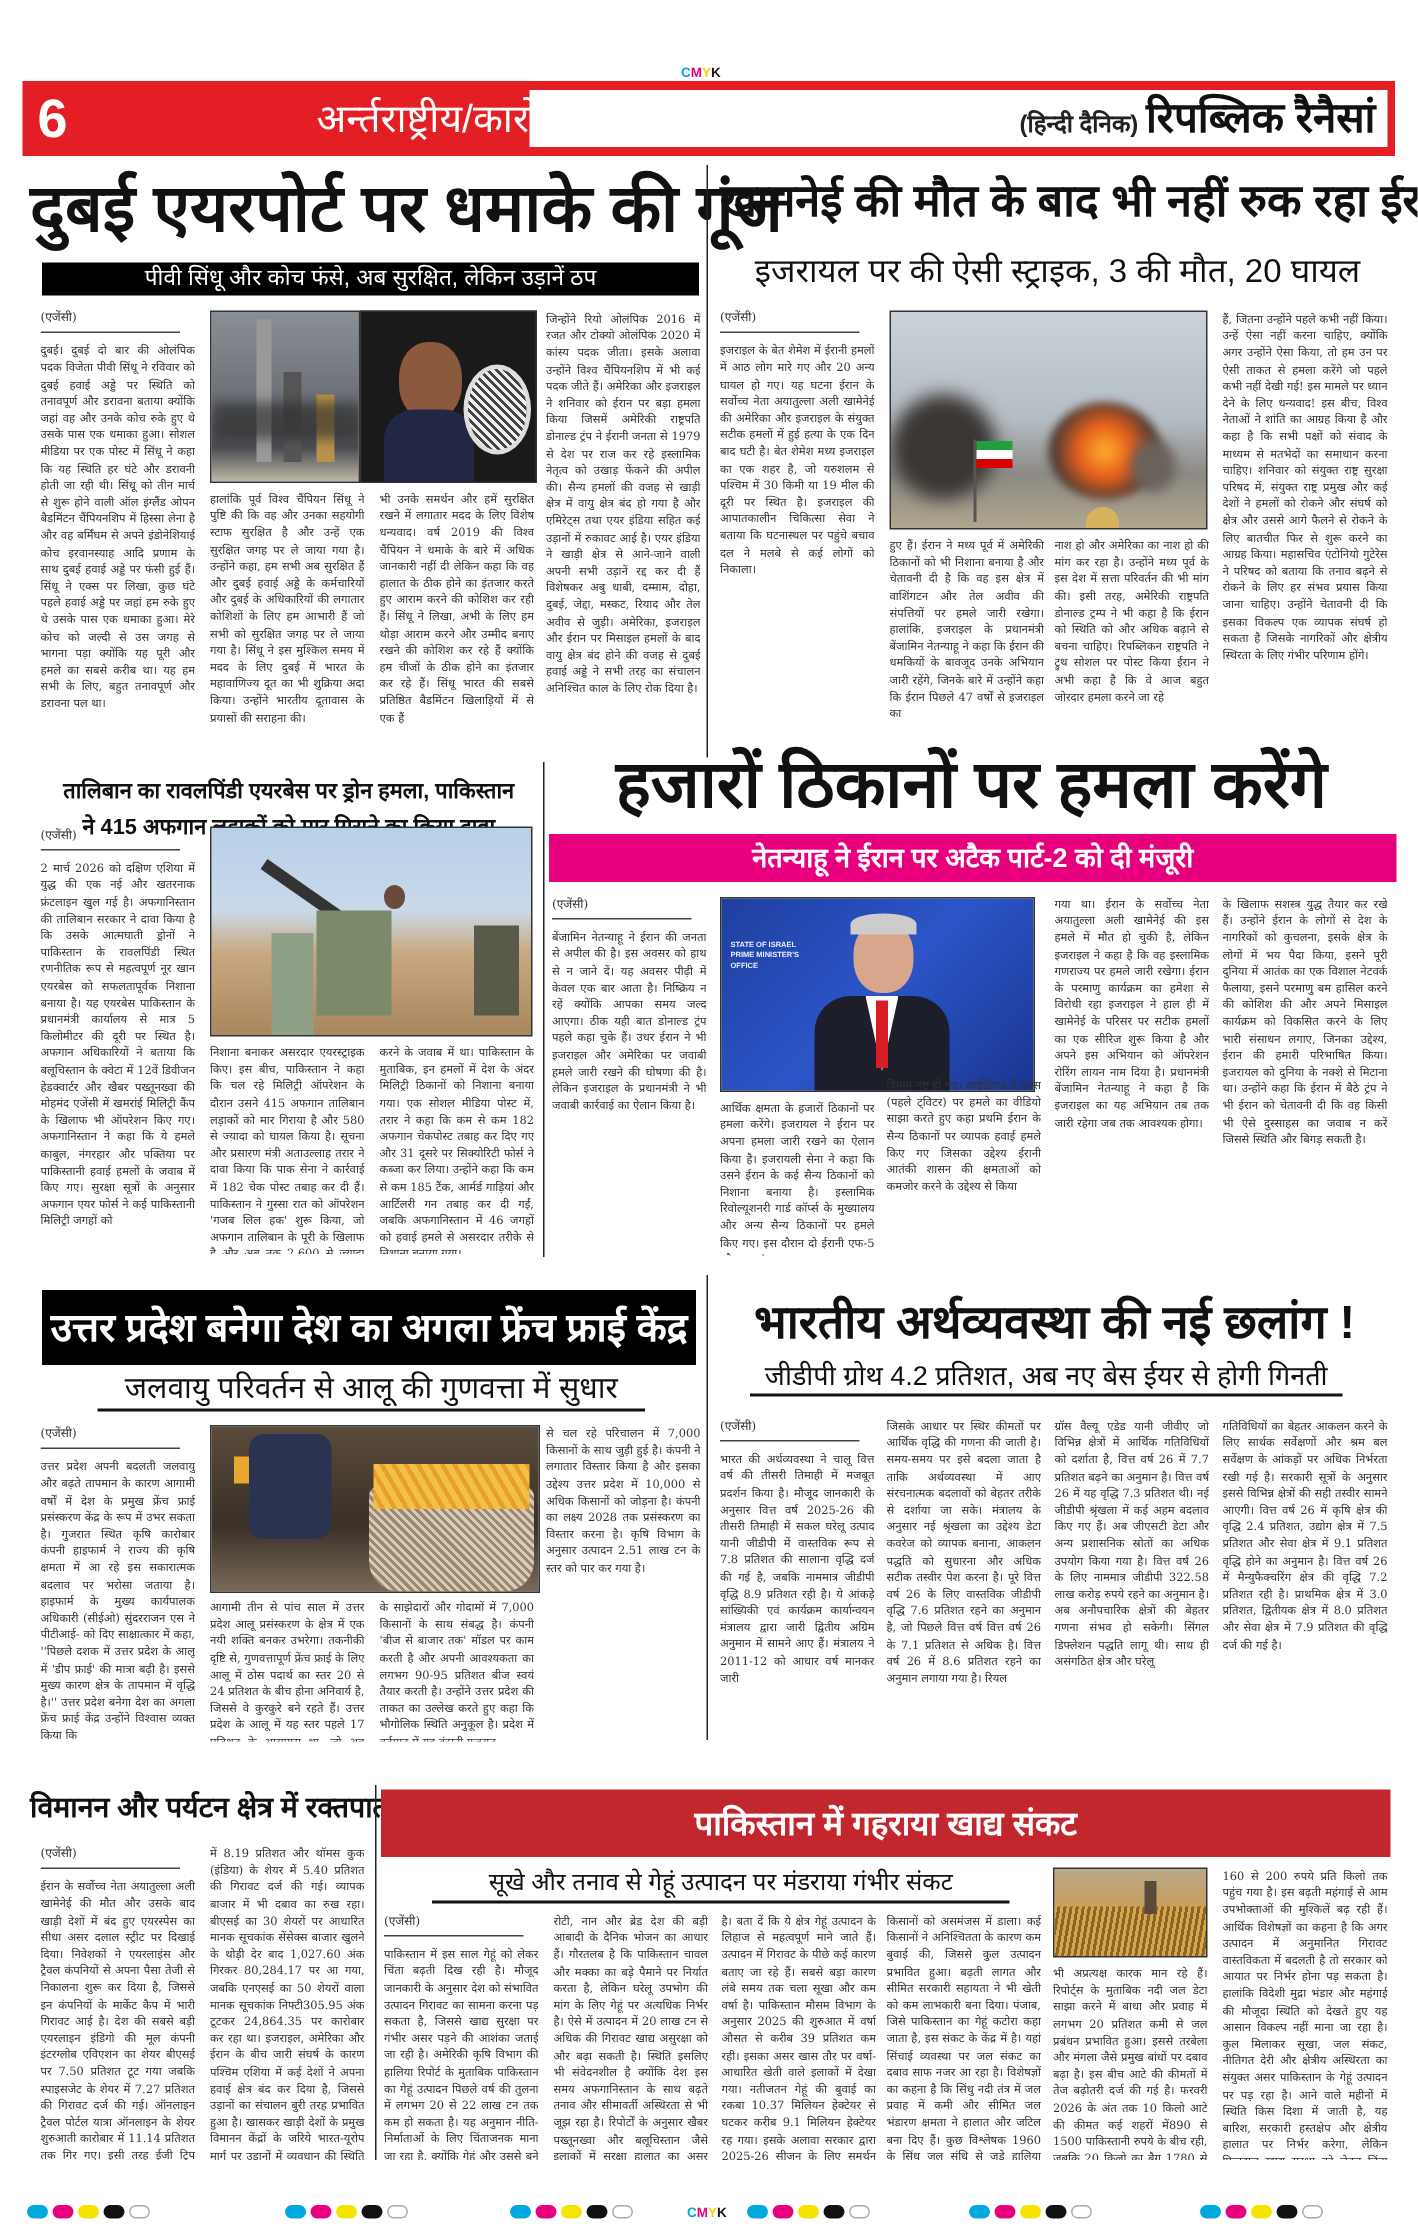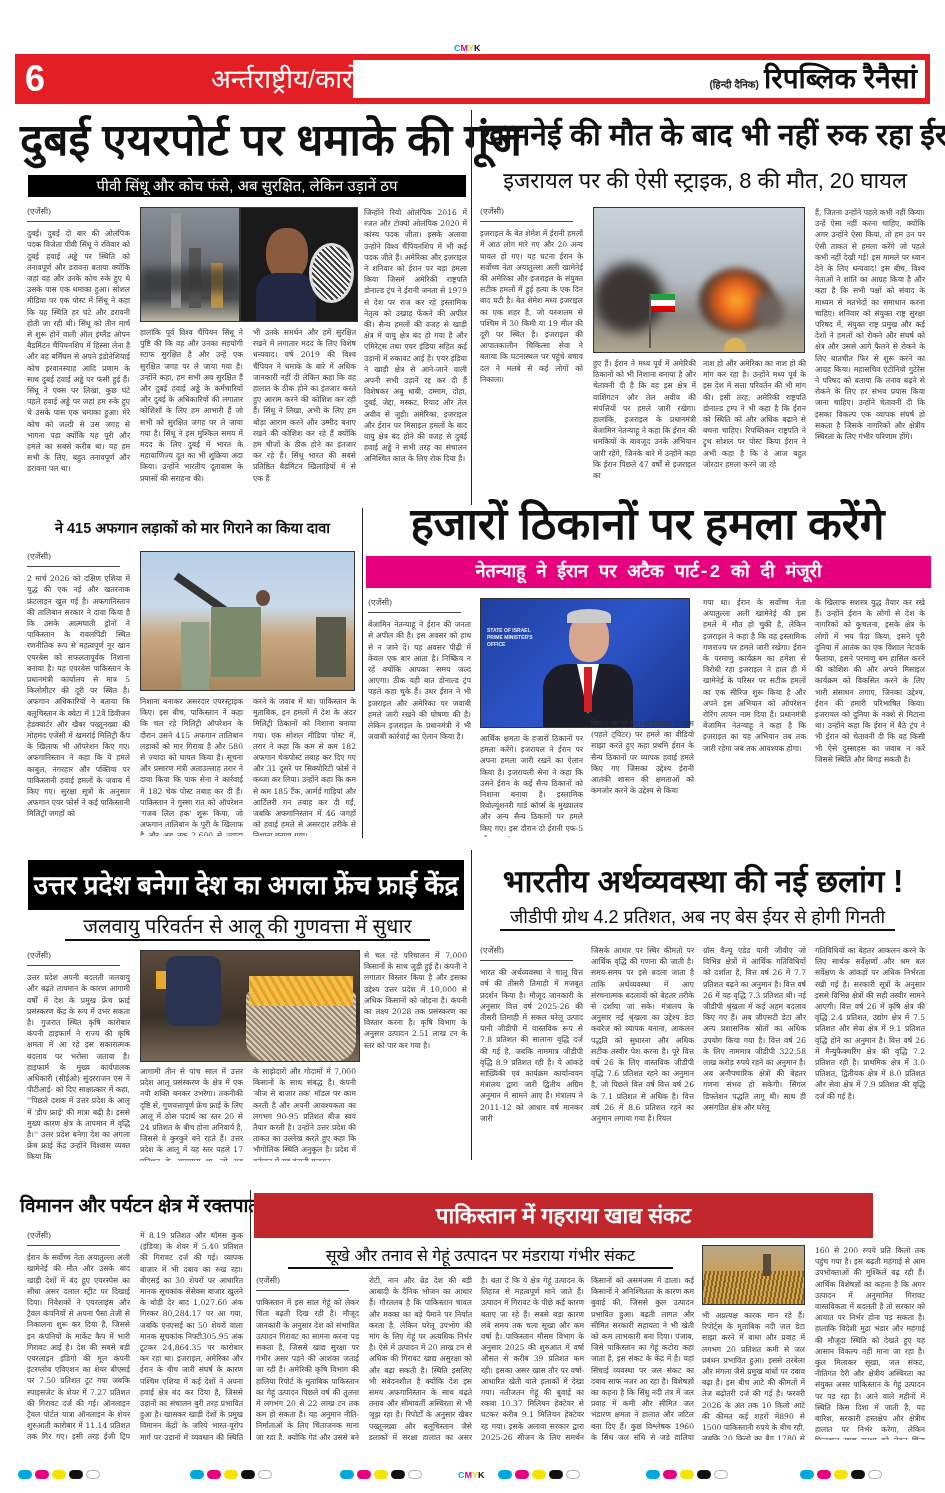--- a/index.html
+++ b/index.html
@@ -5,25 +5,25 @@
 *{box-sizing:border-box;margin:0;padding:0}
 body{width:945px;height:1493px;background:#fff;font-family:"DejaVu Serif",serif;color:#222;position:relative;overflow:hidden}
 .abs{position:absolute}
 .cmyk{font-family:"Liberation Sans",sans-serif;font-size:9px;font-weight:bold;letter-spacing:0}
 .cmyk .c{color:#00a8e0}.cmyk .m{color:#e6007e}.cmyk .y{color:#f5d000}.cmyk .k{color:#111}
 .masthead{left:15px;top:54px;width:915px;height:50px;background:#e31e24}
 .pageno{left:6px;top:4px;width:28px;height:42px;color:#fff;font-family:"Liberation Sans",sans-serif;font-weight:bold;font-size:36px;line-height:42px;text-align:center}
 .mh-date{left:39px;top:6px;width:156px;height:38px;background:#fff;font-family:"Liberation Sans",sans-serif;font-size:13px;font-weight:bold;line-height:38px;padding-left:6px;color:#111}
 .mh-section{left:196px;top:2px;width:138px;height:46px;color:#fff;font-family:"Liberation Sans",sans-serif;font-size:26px;line-height:46px;text-align:center;white-space:nowrap}
 .mh-brand{left:338px;top:6px;width:572px;height:38px;background:#fff;text-align:right;padding-right:8px;line-height:38px;white-space:nowrap}
-.mh-brand .small{font-family:"Liberation Sans",sans-serif;font-size:10px;font-weight:bold}
+.mh-brand .small{font-family:"Liberation Sans",sans-serif;font-size:16px;font-weight:bold}
 .mh-brand .big{font-family:"Liberation Sans",sans-serif;font-size:28px;font-weight:bold;color:#111}
 .h1{font-family:"Liberation Sans",sans-serif;font-weight:bold;color:#111;white-space:nowrap;text-align:center;line-height:1}
 .redbar{background:#000000;color:#fff;font-family:"Liberation Sans",sans-serif;text-align:center;white-space:nowrap}
-.pinkbar{background:#e6007e;color:#fff;font-family:Liberation Mono, monospace;font-weight:bold;text-align:center;white-space:nowrap}
+.pinkbar{background:#e6007e;color:#fff;font-family:Liberation Sans, sans-serif;font-weight:bold;text-align:center;white-space:nowrap}
 .darkred{background:#c1272d;color:#fff;font-family:"Liberation Sans",sans-serif;font-weight:bold;text-align:center;white-space:nowrap}
 .col{font-size:7.6px;line-height:11.2px;text-align:justify;color:#333;overflow:hidden}
 .agency{font-size:8px;color:#333;padding-bottom:4px;border-bottom:1px solid #444;margin-bottom:6px;width:90%}
 .photo{border:1px solid #333;overflow:hidden}
 .underline{border-bottom:2px solid #111}
 .regs{display:flex;gap:3px;align-items:center}
 .dot{width:14px;height:9px;border-radius:5px}
 .dot.c{background:#00a8e0}.dot.m{background:#e6007e}.dot.y{background:#f5e400}.dot.k{background:#111}.dot.w{background:#fff;border:1px solid #aaa}
 .sep{background:#222}
 </style>
@@ -61,39 +61,40 @@
   <div style="position:absolute;left:15px;top:65px;width:60px;height:50px;border-radius:20px 20px 0 0;background:#222844"></div>
   <div style="position:absolute;left:68px;top:35px;width:45px;height:60px;border-radius:50%;border:3px solid #ddd;background:repeating-linear-gradient(45deg,#eee 0 2px,#444 2px 4px)"></div>
 </div>
 <div class="abs col" style="left:140px;top:327px;width:103px;height:180px">हालांकि पूर्व विश्व चैंपियन सिंधू ने पुष्टि की कि वह और उनका सहयोगी स्टाफ सुरक्षित है और उन्हें एक सुरक्षित जगह पर ले जाया गया है। उन्होंने कहा, हम सभी अब सुरक्षित हैं और दुबई हवाई अड्डे के कर्मचारियों और दुबई के अधिकारियों की लगातार कोशिशों के लिए हम आभारी हैं जो सभी को सुरक्षित जगह पर ले जाया गया है। सिंधू ने इस मुश्किल समय में मदद के लिए दुबई में भारत के महावाणिज्य दूत का भी शुक्रिया अदा किया। उन्होंने भारतीय दूतावास के प्रयासों की सराहना की।</div>
 <div class="abs col" style="left:253px;top:327px;width:103px;height:180px">भी उनके समर्थन और हमें सुरक्षित रखने में लगातार मदद के लिए विशेष धन्यवाद। वर्ष 2019 की विश्व चैंपियन ने धमाके के बारे में अधिक जानकारी नहीं दी लेकिन कहा कि वह हालात के ठीक होने का इंतजार करते हुए आराम करने की कोशिश कर रही हैं। सिंधू ने लिखा, अभी के लिए हम थोड़ा आराम करने और उम्मीद बनाए रखने की कोशिश कर रहे हैं क्योंकि हम चीजों के ठीक होने का इंतजार कर रहे हैं। सिंधू भारत की सबसे प्रतिष्ठित बैडमिंटन खिलाड़ियों में से एक हैं</div>
 <div class="abs col" style="left:364px;top:207px;width:103px;height:300px">जिन्होंने रियो ओलंपिक 2016 में रजत और टोक्यो ओलंपिक 2020 में कांस्य पदक जीता। इसके अलावा उन्होंने विश्व चैंपियनशिप में भी कई पदक जीते हैं। अमेरिका और इजराइल ने शनिवार को ईरान पर बड़ा हमला किया जिसमें अमेरिकी राष्ट्रपति डोनाल्ड ट्रंप ने ईरानी जनता से 1979 से देश पर राज कर रहे इस्लामिक नेतृत्व को उखाड़ फेंकने की अपील की। सैन्य हमलों की वजह से खाड़ी क्षेत्र में वायु क्षेत्र बंद हो गया है और एमिरेट्स तथा एयर इंडिया सहित कई उड़ानों में रुकावट आई है। एयर इंडिया ने खाड़ी क्षेत्र से आने-जाने वाली अपनी सभी उड़ानें रद्द कर दी हैं विशेषकर अबु धाबी, दम्माम, दोहा, दुबई, जेद्दा, मस्कट, रियाद और तेल अवीव से जुड़ी। अमेरिका, इजराइल और ईरान पर मिसाइल हमलों के बाद वायु क्षेत्र बंद होने की वजह से दुबई हवाई अड्डे ने सभी तरह का संचालन अनिश्चित काल के लिए रोक दिया है।</div>
 
 <div class="abs sep" style="left:471px;top:110px;width:1px;height:395px"></div>
 
 <div class="abs h1" style="left:480px;top:120px;width:450px;font-size:30px">खामनेई की मौत के बाद भी नहीं रुक रहा ईरान</div>
-<div class="abs h1" style="left:480px;top:170px;width:450px;font-size:22px;font-weight:normal">इजरायल पर की ऐसी स्ट्राइक, 8 की मौत, 20 घायल</div>
+<div class="abs h1" style="left:480px;top:170px;width:450px;font-size:22px;font-weight:normal">इजरायल पर की ऐसी स्ट्राइक, 3 की मौत, 20 घायल</div>
 
 <div class="abs col" style="left:480px;top:206px;width:103px;height:300px">
   <div class="agency">(एजेंसी)</div>
   <div>इजराइल के बेत शेमेश में ईरानी हमलों में आठ लोग मारे गए और 20 अन्य घायल हो गए। यह घटना ईरान के सर्वोच्च नेता अयातुल्ला अली खामेनेई की अमेरिका और इजराइल के संयुक्त सटीक हमलों में हुई हत्या के एक दिन बाद घटी है। बेत शेमेश मध्य इजराइल का एक शहर है, जो यरुशलम से पश्चिम में 30 किमी या 19 मील की दूरी पर स्थित है। इजराइल की आपातकालीन चिकित्सा सेवा ने बताया कि घटनास्थल पर पहुंचे बचाव दल ने मलबे से कई लोगों को निकाला।</div>
 </div>
 <div class="abs photo" style="left:593px;top:207px;width:212px;height:146px;background:linear-gradient(180deg,#c9d2da 0%,#b5bcc3 50%,#8c8a84 75%,#b0a68e 100%)">
   <div style="position:absolute;left:0;top:55px;width:70px;height:70px;border-radius:50%;background:#3b3634;filter:blur(6px)"></div>
   <div style="position:absolute;left:105px;top:60px;width:75px;height:65px;border-radius:50%;background:radial-gradient(circle,#ffb02e 0%,#e8601c 35%,#4a3a32 70%);filter:blur(3px)"></div>
   <div style="position:absolute;left:160px;top:85px;width:30px;height:35px;border-radius:50%;background:#6b625c;filter:blur(4px)"></div>
   <div style="position:absolute;left:55px;top:85px;width:2px;height:55px;background:#555"></div>
   <div style="position:absolute;left:57px;top:86px;width:24px;height:18px;background:linear-gradient(180deg,#239f40 0 33%,#fff 33% 66%,#da0000 66%)"></div>
   <div style="position:absolute;left:130px;top:130px;width:22px;height:14px;border-radius:11px 11px 0 0;background:#d9b35c"></div>
 </div>
 <div class="abs col" style="left:593px;top:358px;width:103px;height:148px">हुए हैं। ईरान ने मध्य पूर्व में अमेरिकी ठिकानों को भी निशाना बनाया है और चेतावनी दी है कि वह इस क्षेत्र में वाशिंगटन और तेल अवीव की संपत्तियों पर हमले जारी रखेगा। हालांकि, इजराइल के प्रधानमंत्री बेंजामिन नेतन्याहू ने कहा कि ईरान की धमकियों के बावजूद उनके अभियान जारी रहेंगे, जिनके बारे में उन्होंने कहा कि ईरान पिछले 47 वर्षों से इजराइल का</div>
 <div class="abs col" style="left:703px;top:358px;width:103px;height:148px">नाश हो और अमेरिका का नाश हो की मांग कर रहा है। उन्होंने मध्य पूर्व के इस देश में सत्ता परिवर्तन की भी मांग की। इसी तरह, अमेरिकी राष्ट्रपति डोनाल्ड ट्रम्प ने भी कहा है कि ईरान को स्थिति को और अधिक बढ़ाने से बचना चाहिए। रिपब्लिकन राष्ट्रपति ने ट्रुथ सोशल पर पोस्ट किया ईरान ने अभी कहा है कि वे आज बहुत जोरदार हमला करने जा रहे</div>
 <div class="abs col" style="left:815px;top:207px;width:110px;height:300px">हैं, जितना उन्होंने पहले कभी नहीं किया। उन्हें ऐसा नहीं करना चाहिए, क्योंकि अगर उन्होंने ऐसा किया, तो हम उन पर ऐसी ताकत से हमला करेंगे जो पहले कभी नहीं देखी गई! इस मामले पर ध्यान देने के लिए धन्यवाद! इस बीच, विश्व नेताओं ने शांति का आग्रह किया है और कहा है कि सभी पक्षों को संवाद के माध्यम से मतभेदों का समाधान करना चाहिए। शनिवार को संयुक्त राष्ट्र सुरक्षा परिषद में, संयुक्त राष्ट्र प्रमुख और कई देशों ने हमलों को रोकने और संघर्ष को क्षेत्र और उससे आगे फैलने से रोकने के लिए बातचीत फिर से शुरू करने का आग्रह किया। महासचिव एंटोनियो गुटेरेस ने परिषद को बताया कि तनाव बढ़ने से रोकने के लिए हर संभव प्रयास किया जाना चाहिए। उन्होंने चेतावनी दी कि इसका विकल्प एक व्यापक संघर्ष हो सकता है जिसके नागरिकों और क्षेत्रीय स्थिरता के लिए गंभीर परिणाम होंगे।</div>
 
 <div class="abs h1" style="left:20px;top:516px;width:345px;font-size:14.5px;line-height:24px;white-space:normal">
+  <div>तालिबान का रावलपिंडी एयरबेस पर ड्रोन हमला, पाकिस्तान</div>
   <div>ने 415 अफगान लड़ाकों को मार गिराने का किया दावा</div>
 </div>
 <div class="abs col" style="left:27px;top:551px;width:103px;height:285px">
   <div class="agency">(एजेंसी)</div>
   <div>2 मार्च 2026 को दक्षिण एशिया में युद्ध की एक नई और खतरनाक फ्रंटलाइन खुल गई है। अफगानिस्तान की तालिबान सरकार ने दावा किया है कि उसके आत्मघाती ड्रोनों ने पाकिस्तान के रावलपिंडी स्थित रणनीतिक रूप से महत्वपूर्ण नूर खान एयरबेस को सफलतापूर्वक निशाना बनाया है। यह एयरबेस पाकिस्तान के प्रधानमंत्री कार्यालय से मात्र 5 किलोमीटर की दूरी पर स्थित है। अफगान अधिकारियों ने बताया कि बलूचिस्तान के क्वेटा में 12वें डिवीजन हेडक्वार्टर और खैबर पख्तूनख्वा की मोहमंद एजेंसी में खमरांई मिलिट्री कैंप के खिलाफ भी ऑपरेशन किए गए। अफगानिस्तान ने कहा कि ये हमले काबुल, नंगरहार और पक्तिया पर पाकिस्तानी हवाई हमलों के जवाब में किए गए। सुरक्षा सूत्रों के अनुसार अफगान एयर फोर्स ने कई पाकिस्तानी मिलिट्री जगहों को</div>
 </div>
 <div class="abs photo" style="left:140px;top:551px;width:215px;height:140px;background:linear-gradient(180deg,#b8cfe8 0%,#c9d9ea 40%,#c9a982 60%,#a8865e 100%)">
   <div style="position:absolute;left:35px;top:20px;width:90px;height:8px;background:#333;transform:rotate(35deg);transform-origin:left"></div>
   <div style="position:absolute;left:70px;top:55px;width:50px;height:70px;background:#7a8a6b"></div>
   <div style="position:absolute;left:40px;top:70px;width:28px;height:70px;background:#8fa087"></div>
@@ -157,21 +158,21 @@
 
 <div class="abs h1" style="left:20px;top:1196px;width:235px;font-size:19px;text-align:left">विमानन और पर्यटन क्षेत्र में रक्तपात!</div>
 <div class="abs col" style="left:27px;top:1230px;width:103px;height:210px">
   <div class="agency">(एजेंसी)</div>
   <div>ईरान के सर्वोच्च नेता अयातुल्ला अली खामेनेई की मौत और उसके बाद खाड़ी देशों में बंद हुए एयरस्पेस का सीधा असर दलाल स्ट्रीट पर दिखाई दिया। निवेशकों ने एयरलाइंस और ट्रैवल कंपनियों से अपना पैसा तेजी से निकालना शुरू कर दिया है, जिससे इन कंपनियों के मार्केट कैप में भारी गिरावट आई है। देश की सबसे बड़ी एयरलाइन इंडिगो की मूल कंपनी इंटरग्लोब एविएशन का शेयर बीएसई पर 7.50 प्रतिशत टूट गया जबकि स्पाइसजेट के शेयर में 7.27 प्रतिशत की गिरावट दर्ज की गई। ऑनलाइन ट्रैवल पोर्टल यात्रा ऑनलाइन के शेयर शुरुआती कारोबार में 11.14 प्रतिशत तक गिर गए। इसी तरह ईजी ट्रिप प्लानर्स के शेयर में 9.39 प्रतिशत, टीबीओ टेक</div>
 </div>
 <div class="abs col" style="left:140px;top:1230px;width:103px;height:210px">में 8.19 प्रतिशत और थॉमस कुक (इंडिया) के शेयर में 5.40 प्रतिशत की गिरावट दर्ज की गई। व्यापक बाजार में भी दबाव का रुख रहा। बीएसई का 30 शेयरों पर आधारित मानक सूचकांक सेंसेक्स बाजार खुलने के थोड़ी देर बाद 1,027.60 अंक गिरकर 80,284.17 पर आ गया, जबकि एनएसई का 50 शेयरों वाला मानक सूचकांक निफ्टी305.95 अंक टूटकर 24,864.35 पर कारोबार कर रहा था। इजराइल, अमेरिका और ईरान के बीच जारी संघर्ष के कारण पश्चिम एशिया में कई देशों ने अपना हवाई क्षेत्र बंद कर दिया है, जिससे उड़ानों का संचालन बुरी तरह प्रभावित हुआ है। खासकर खाड़ी देशों के प्रमुख विमानन केंद्रों के जरिये भारत-यूरोप मार्ग पर उड़ानों में व्यवधान की स्थिति बनी है।</div>
 
 <div class="abs sep" style="left:250px;top:1190px;width:1px;height:250px"></div>
 
-<div class="abs darkred" style="left:254px;top:1193px;width:619px;height:45px;font-size:22px;line-height:45px">पाकिस्तान में गहराया खाद्य संकट</div>
+<div class="abs darkred" style="left:254px;top:1193px;width:673px;height:45px;font-size:22px;line-height:45px">पाकिस्तान में गहराया खाद्य संकट</div>
 <div class="abs h1 underline" style="left:288px;top:1248px;width:385px;font-size:16px;font-weight:normal;padding-bottom:3px">सूखे और तनाव से गेहूं उत्पादन पर मंडराया गंभीर संकट</div>
 
 <div class="abs col" style="left:256px;top:1275px;width:103px;height:165px">
   <div class="agency">(एजेंसी)</div>
   <div>पाकिस्तान में इस साल गेहूं को लेकर चिंता बढ़ती दिख रही है। मौजूद जानकारी के अनुसार देश को संभावित उत्पादन गिरावट का सामना करना पड़ सकता है, जिससे खाद्य सुरक्षा पर गंभीर असर पड़ने की आशंका जताई जा रही है। अमेरिकी कृषि विभाग की हालिया रिपोर्ट के मुताबिक पाकिस्तान का गेहूं उत्पादन पिछले वर्ष की तुलना में लगभग 20 से 22 लाख टन तक कम हो सकता है। यह अनुमान नीति-निर्माताओं के लिए चिंताजनक माना जा रहा है, क्योंकि गेहूं और उससे बने उत्पाद जैसे</div>
 </div>
 <div class="abs col" style="left:369px;top:1275px;width:103px;height:165px">रोटी, नान और ब्रेड देश की बड़ी आबादी के दैनिक भोजन का आधार हैं। गौरतलब है कि पाकिस्तान चावल और मक्का का बड़े पैमाने पर निर्यात करता है, लेकिन घरेलू उपभोग की मांग के लिए गेहूं पर अत्यधिक निर्भर है। ऐसे में उत्पादन में 20 लाख टन से अधिक की गिरावट खाद्य असुरक्षा को और बढ़ा सकती है। स्थिति इसलिए भी संवेदनशील है क्योंकि देश इस समय अफगानिस्तान के साथ बढ़ते तनाव और सीमावर्ती अस्थिरता से भी जूझ रहा है। रिपोर्टों के अनुसार खैबर पख्तूनख्वा और बलूचिस्तान जैसे इलाकों में सुरक्षा हालात का असर कृषि गतिविधियों पर पड़ा</div>
 <div class="abs col" style="left:481px;top:1275px;width:103px;height:165px">है। बता दें कि ये क्षेत्र गेहूं उत्पादन के लिहाज से महत्वपूर्ण माने जाते हैं। उत्पादन में गिरावट के पीछे कई कारण बताए जा रहे हैं। सबसे बड़ा कारण लंबे समय तक चला सूखा और कम वर्षा है। पाकिस्तान मौसम विभाग के अनुसार 2025 की शुरुआत में वर्षा औसत से करीब 39 प्रतिशत कम रही। इसका असर खास तौर पर वर्षा-आधारित खेती वाले इलाकों में देखा गया। नतीजतन गेहूं की बुवाई का रकबा 10.37 मिलियन हेक्टेयर से घटकर करीब 9.1 मिलियन हेक्टेयर रह गया। इसके अलावा सरकार द्वारा 2025-26 सीजन के लिए समर्थन मूल्य की घोषणा में देरी ने भी</div>
 <div class="abs col" style="left:591px;top:1275px;width:103px;height:165px">किसानों को असमंजस में डाला। कई किसानों ने अनिश्चितता के कारण कम बुवाई की, जिससे कुल उत्पादन प्रभावित हुआ। बढ़ती लागत और सीमित सरकारी सहायता ने भी खेती को कम लाभकारी बना दिया। पंजाब, जिसे पाकिस्तान का गेहूं कटोरा कहा जाता है, इस संकट के केंद्र में है। यहां सिंचाई व्यवस्था पर जल संकट का दबाव साफ नजर आ रहा है। विशेषज्ञों का कहना है कि सिंधु नदी तंत्र में जल प्रवाह में कमी और सीमित जल भंडारण क्षमता ने हालात और जटिल बना दिए हैं। कुछ विश्लेषक 1960 के सिंधु जल संधि से जुड़े हालिया तनावों को</div>
 <div class="abs photo" style="left:702px;top:1245px;width:103px;height:60px;background:linear-gradient(180deg,#b8a888 0%,#c8a060 40%,#a07838 100%)">

